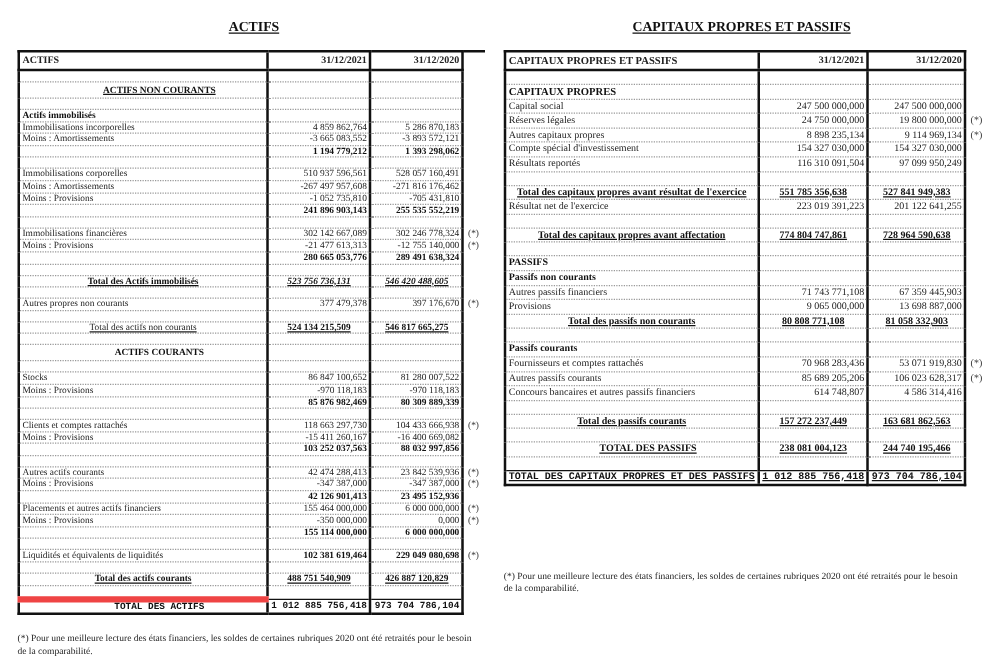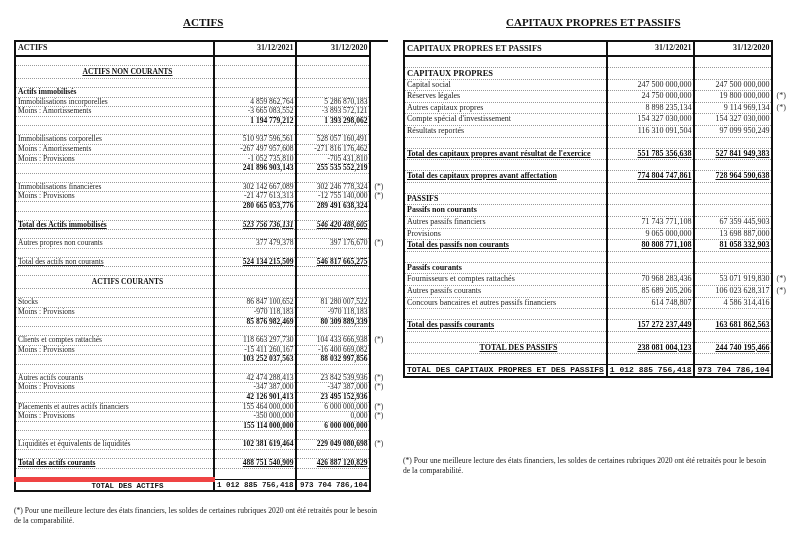--- a/index.html
+++ b/index.html
@@ -6,21 +6,21 @@
   body { width:794px; height:537px; position:relative; font-family:"Liberation Serif", serif; color:#222; overflow:hidden; }
   .title { position:absolute; font-weight:bold; text-decoration:underline; font-size:11px; color:#111; }
   table { position:absolute; border-collapse:collapse; font-size:7.5px; }
   td, th { padding:0 2px; line-height:8.6px; border-bottom:1px dotted #999; white-space:nowrap; }
   th { font-weight:bold; font-size:8px; text-align:center; border-bottom:2px solid #111; height:13px; }
   th.lbl { text-align:left; }
   .c1 { border-left:2px solid #111; border-right:2px solid #111; text-align:right; }
   .c2 { border-right:2px solid #111; text-align:right; }
   .lblc { border-left:2px solid #111; }
   .b { font-weight:bold; color:#111; }
-  .u { text-decoration:underline; }
+  .u { text-decoration:underline;text-align:center; }
   .i { font-style:italic; }
   .center { text-align:center;padding-left:28px; }
   .star { border:none; color:#333; text-align:left; padding-left:3px; }
   tr.sp td { height:8px; }
   tr.top td, tr.top th { border-top:2px solid #111; }
   .footnote { position:absolute; font-size:7.6px; line-height:10px; color:#222; }
   #left { left:14px; top:40px; width:374px; }
   #right { left:403px; top:40px; width:366px; font-size:8px; }
   #right td { line-height:10.6px; }
   .bottom td { border-bottom:2px solid #111;font-family:Liberation Mono, monospace; }
@@ -381,20 +381,26 @@
         <td class="c1"></td>
         <td class="c2"></td>
         <td class="star"></td>
       </tr>
   <tr>
         <td class="lblc b u">Total des capitaux propres avant résultat de l'exercice</td>
         <td class="c1 b u">551 785 356,638</td>
         <td class="c2 b u">527 841 949,383</td>
         <td class="star"></td>
       </tr>
+  <tr>
+        <td class="lblc">Résultat net de l'exercice</td>
+        <td class="c1">223 019 391,223</td>
+        <td class="c2">201 122 641,255</td>
+        <td class="star"></td>
+      </tr>
   <tr class="sp">
         <td class="lblc" style="height:10px;"></td>
         <td class="c1"></td>
         <td class="c2"></td>
         <td class="star"></td>
       </tr>
   <tr>
         <td class="lblc b u">Total des capitaux propres avant affectation</td>
         <td class="c1 b u">774 804 747,861</td>
         <td class="c2 b u">728 964 590,638</td>

